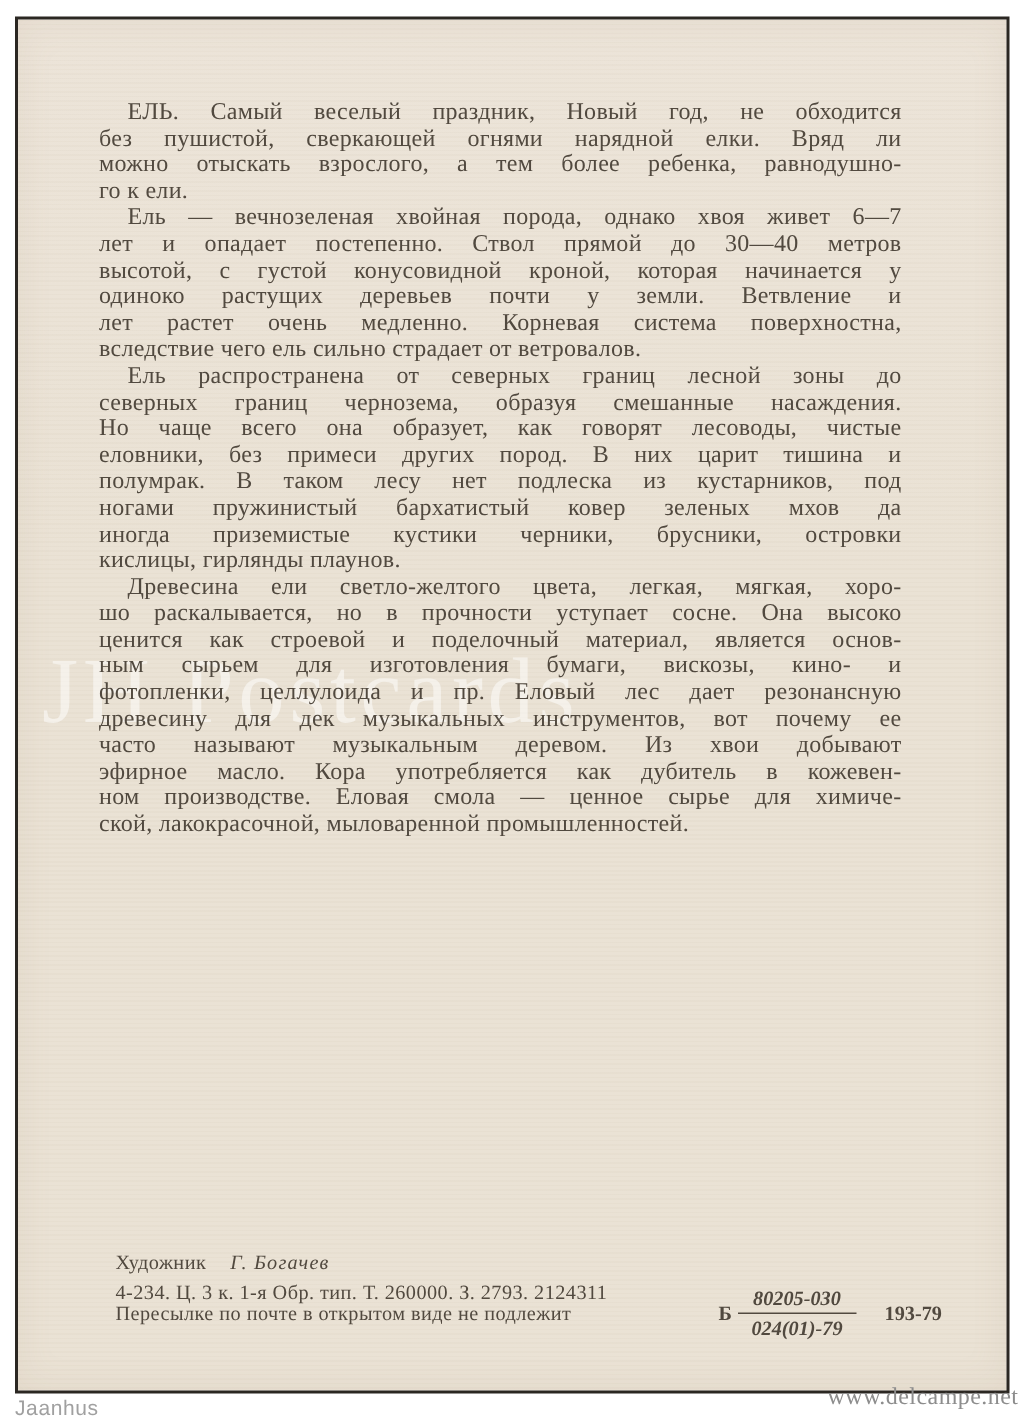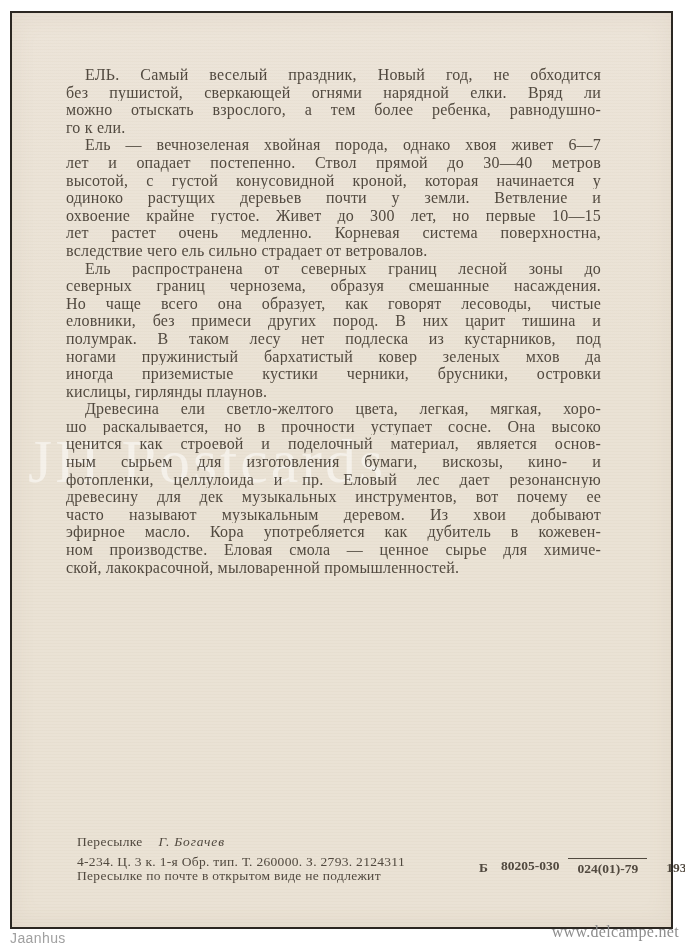--- a/index.html
+++ b/index.html
@@ -52,21 +52,21 @@
   .colophon .artist i{margin-left:16px;letter-spacing:0.8px;}
   
   .catalog{
     position:absolute;left:467px;top:845px;
     display:flex;align-items:center;
     color:var(--ink,#51493f);
     font-weight:bold;font-size:13.5px;line-height:15px;
     white-space:nowrap;
   }
   .catalog .serie{margin-right:4px;}
-  .catalog .frac{display:inline-flex;flex-direction:row;align-items:flex-start;}
+  .catalog .frac{display:inline-flex;flex-direction:column;align-items:center;font-style:italic;}
   .catalog .frac .num{padding:0 9px 2px 9px;}
   .catalog .frac .den{border-top:1.5px solid var(--ink,#51493f);padding:2px 9px 0 9px;}
   .catalog .code{margin-left:19px;}
   
   .footer-left{
     position:absolute;left:10px;top:930px;
     font-family:"Liberation Sans","DejaVu Sans",sans-serif;
     font-size:14px;color:var(--footer-gray,#a0a0a0);letter-spacing:0.4px;
   }
   .footer-right{
@@ -89,21 +89,20 @@
           <div class="tline first">ЕЛЬ. Самый веселый праздник, Новый год, не обходится</div>
           <div class="tline">без пушистой, сверкающей огнями нарядной елки. Вряд ли</div>
           <div class="tline">можно отыскать взрослого, а тем более ребенка, равнодушно-</div>
           <div class="tline last">го к ели.</div>
         </div>
         <div class="para">
           <div class="tline first">Ель — вечнозеленая хвойная порода, однако хвоя живет 6—7</div>
           <div class="tline">лет и опадает постепенно. Ствол прямой до 30—40 метров</div>
           <div class="tline">высотой, с густой конусовидной кроной, которая начинается у</div>
           <div class="tline">одиноко растущих деревьев почти у земли. Ветвление и</div>
-          <div class="tline">охвоение крайне густое. Живет до 300 лет, но первые 10—15</div>
           <div class="tline">лет растет очень медленно. Корневая система поверхностна,</div>
           <div class="tline last">вследствие чего ель сильно страдает от ветровалов.</div>
         </div>
         <div class="para">
           <div class="tline first">Ель распространена от северных границ лесной зоны до</div>
           <div class="tline">северных границ чернозема, образуя смешанные насаждения.</div>
           <div class="tline">Но чаще всего она образует, как говорят лесоводы, чистые</div>
           <div class="tline">еловники, без примеси других пород. В них царит тишина и</div>
           <div class="tline">полумрак. В таком лесу нет подлеска из кустарников, под</div>
           <div class="tline">ногами пружинистый бархатистый ковер зеленых мхов да</div>
@@ -119,21 +118,21 @@
           <div class="tline">древесину для дек музыкальных инструментов, вот почему ее</div>
           <div class="tline">часто называют музыкальным деревом. Из хвои добывают</div>
           <div class="tline">эфирное масло. Кора употребляется как дубитель в кожевен-</div>
           <div class="tline">ном производстве. Еловая смола — ценное сырье для химиче-</div>
           <div class="tline last">ской, лакокрасочной, мыловаренной промышленностей.</div>
         </div>
       </div>
 
     <div class="colophon">
       <div class="artist">
-        <span>Пересылке</span><i>Г. Богачев</i>
+        <span>Художник</span><i>Г. Богачев</i>
       </div>
       <div>4-234. Ц. 3 к. 1-я Обр. тип. Т. 260000. З. 2793. 2124311</div>
       <div>Пересылке по почте в открытом виде не подлежит</div>
     </div>
 
     <div class="catalog">
       <span class="serie">Б</span>
       <span class="frac">
         <span class="num">80205-030</span>
         <span class="den">024(01)-79</span>

